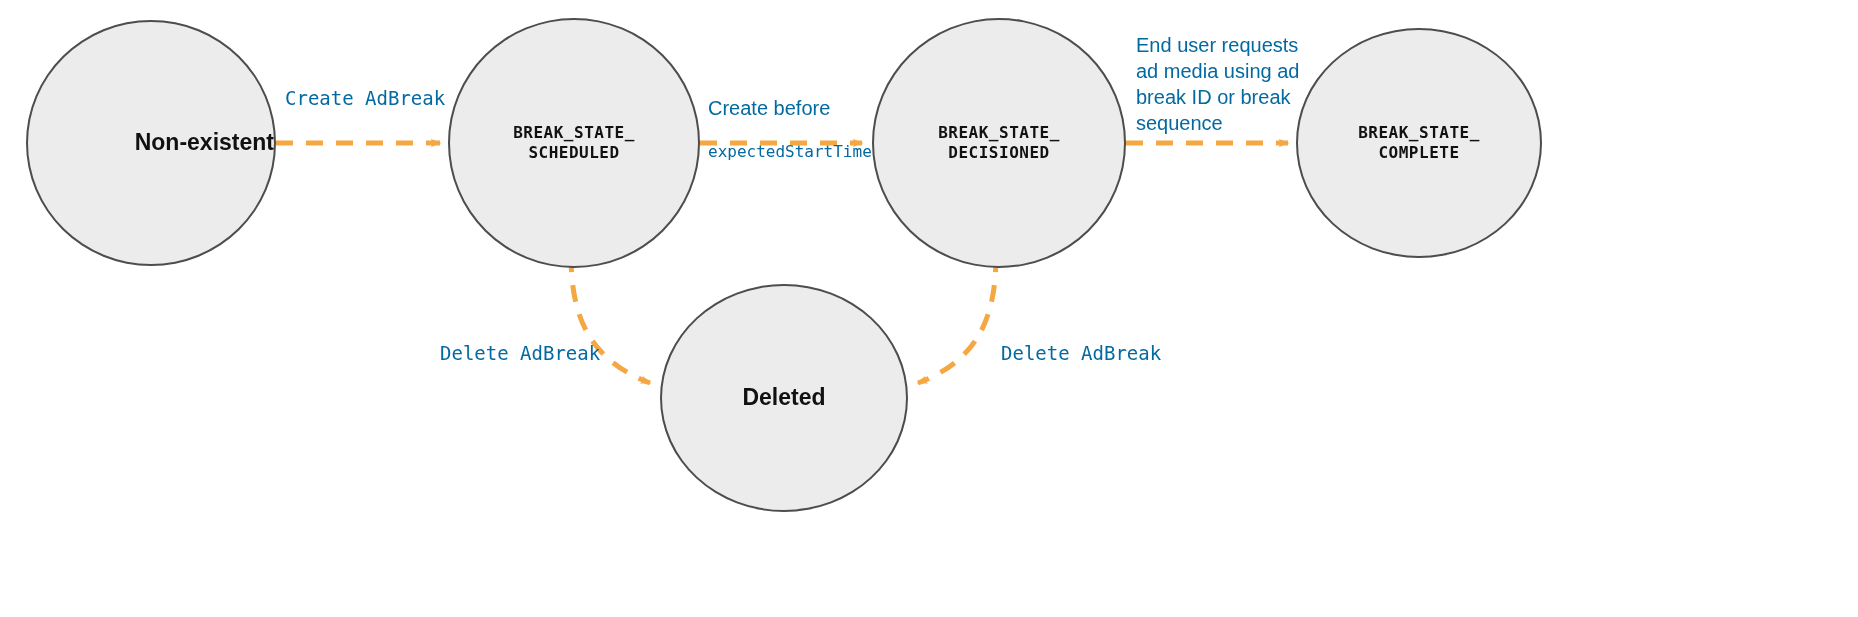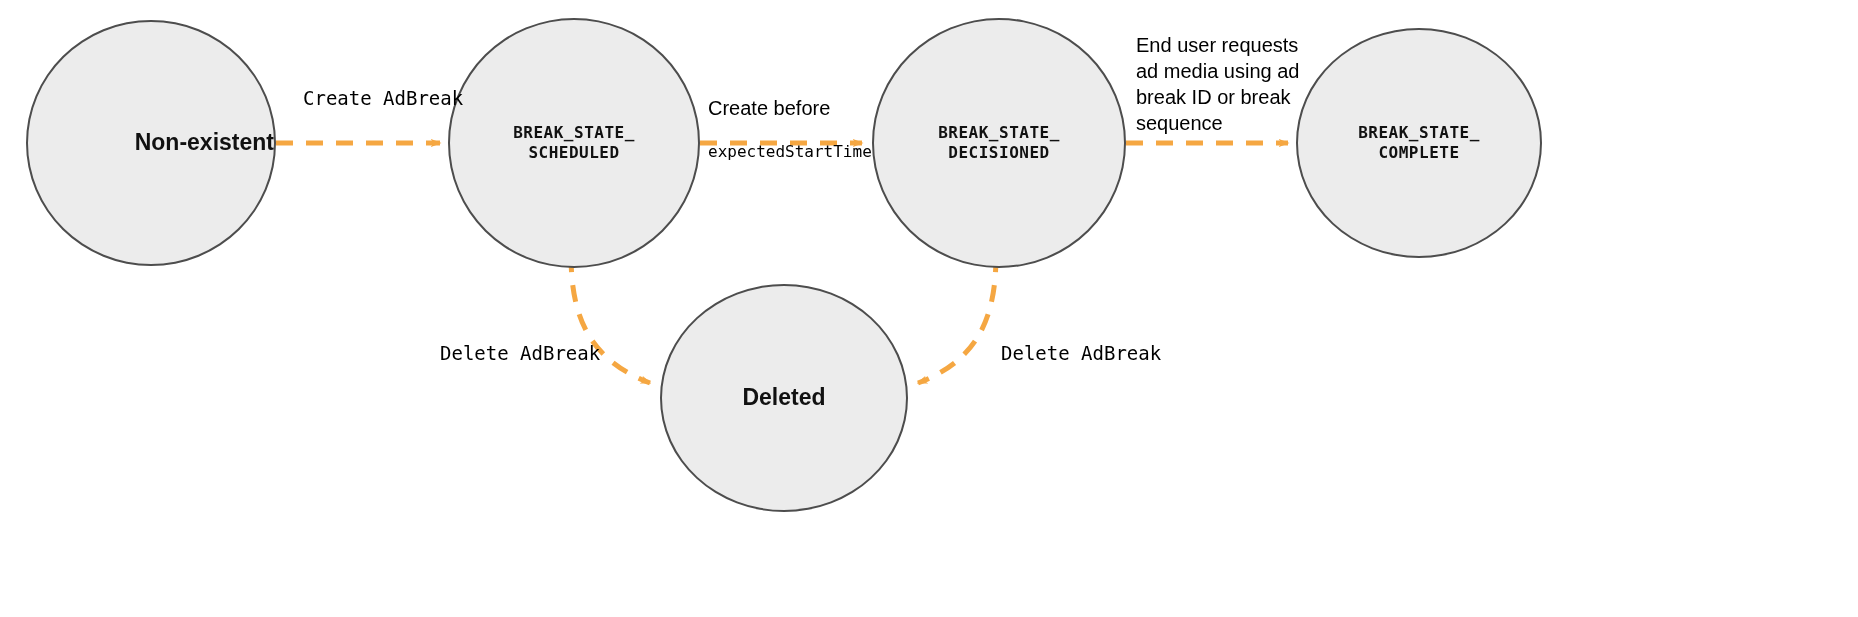--- a/index.html
+++ b/index.html
@@ -26,21 +26,21 @@
     color:#111111;
     line-height:1.28;
     white-space:pre-line;
     pointer-events:none;
   }
   .mono{font-family:"DejaVu Sans Mono","Liberation Mono",monospace;font-size:16px;letter-spacing:.5px;}
   .sans{font-family:"Liberation Sans",sans-serif;font-size:23px;}
 
   .edge-label{
     position:absolute;
-    color:#000000;
+    color:#0369a1;
     line-height:1.30;
     white-space:pre-line;
   }
   .lbl-mono{font-family:"DejaVu Sans Mono","Liberation Mono",monospace;font-size:19px;}
   .lbl-sans{font-family:"Liberation Sans",sans-serif;font-size:20px;}
   .lbl-mixed .s{font-family:"Liberation Sans",sans-serif;font-size:20px;display:block;}
   .lbl-mixed .m{font-family:"DejaVu Sans Mono","Liberation Mono",monospace;font-size:16px;display:block;}
 </style>
 </head>
 <body>
@@ -81,21 +81,21 @@
 
   <div class="node" style="left:1296px;top:28px;width:246px;height:230px;">
     <div class="node-label mono">BREAK_STATE_
 COMPLETE</div>
   </div>
 
   <div class="node" style="left:660px;top:284px;width:248px;height:228px;text-align:right;">
     <div class="node-label sans">Deleted</div>
   </div>
 
-  <div class="edge-label lbl-mono" style="left:303px;top:86px;">Create AdBreak</div>
+  <div class="edge-label lbl-mono" style="left:285px;top:86px;">Create AdBreak</div>
 
   <div class="edge-label lbl-mixed" style="left:708px;top:74px;">
     <span class="s">Create before</span>
     <span class="m">expectedStartTime</span>
   </div>
 
   <div class="edge-label lbl-sans" style="left:1136px;top:32px;">End user requests
 ad media using ad
 break ID or break
 sequence</div>

